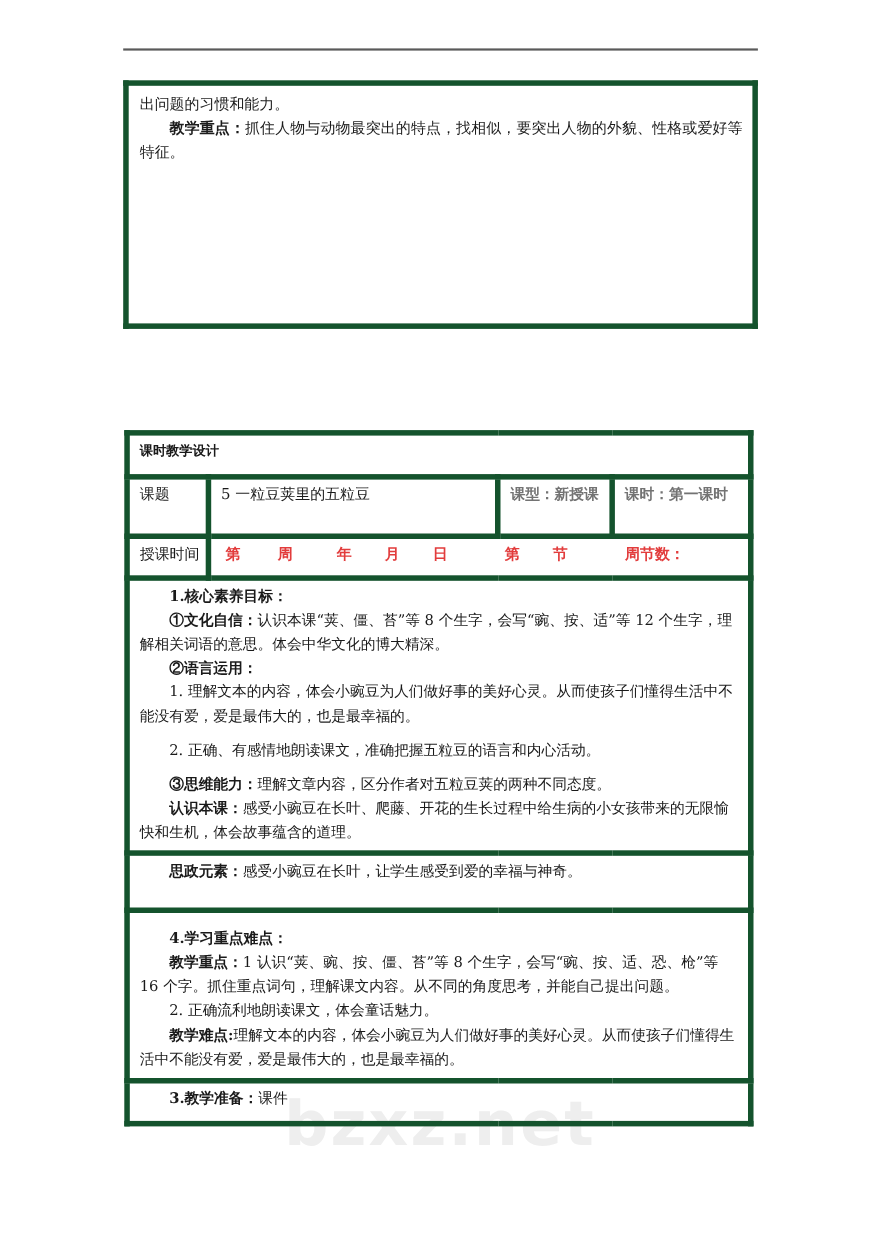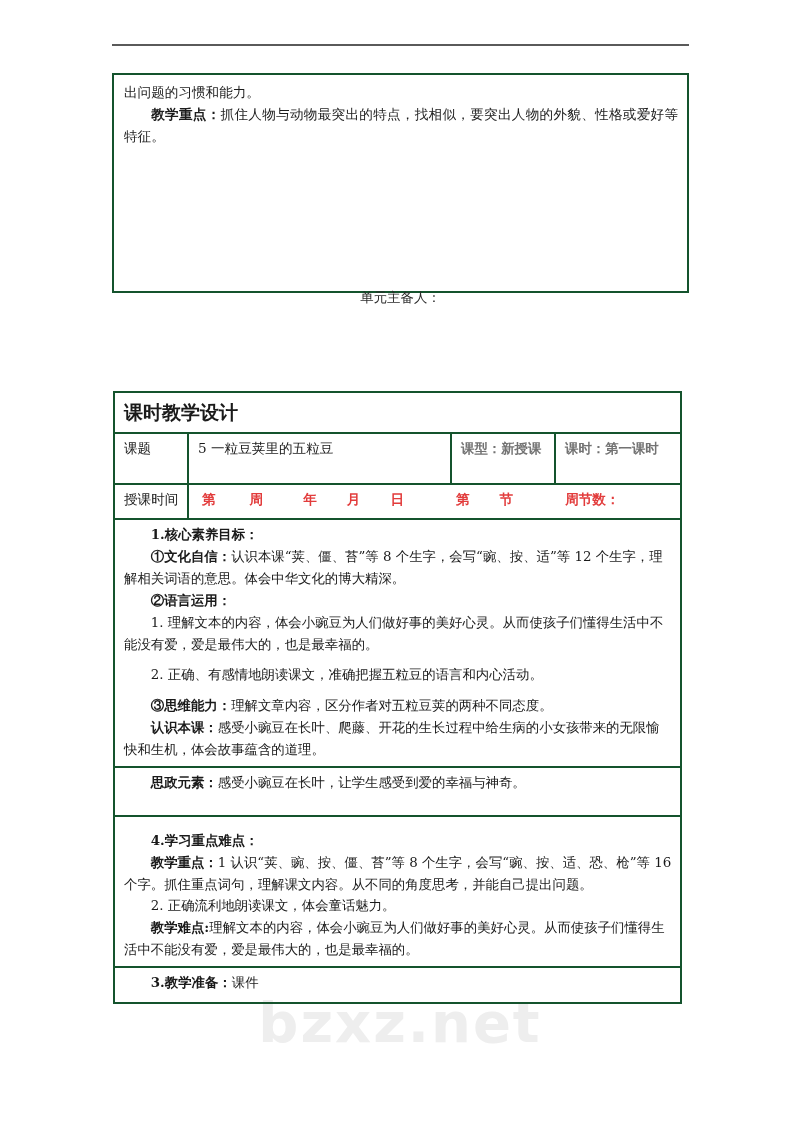--- a/index.html
+++ b/index.html
@@ -53,21 +53,21 @@
 
   
   .doc-table {
     position: absolute;
     border-collapse: collapse;
     table-layout: fixed;
     z-index: 2;
     background: transparent;
   }
   .doc-table td {
-    border: 2px solid #14532d;
+    border: 5px solid #14532d;
     vertical-align: top;
     padding: 0;
     background: transparent;
   }
 
   
   #top-table {
     left: 112px;
     top: 73px;
     width: 577px;
@@ -107,21 +107,21 @@
     width: 567px;
   }
   #lesson-table td {
     padding: 4px 8px 5px 9px;
     font-size: 13.4px;
     line-height: 1.6;
   }
 
   .cell-title {
     font-weight: bold;
-    font-size: 19px;
+    font-size: 12px;
   }
   .cell-label {
     font-size: 13.6px;
     white-space: nowrap;
   }
   .red {
     color: #737373;
     font-weight: bold;
   }
   .topic-text {
@@ -167,21 +167,20 @@
       <td>
         <div class="body-text">
           <p>出问题的习惯和能力。</p>
           <p class="indent2"><span class="bold">教学重点：</span><span>抓住人物与动物最突出的特点，找相似，要突出人物的外貌、性格或爱好等特征。</span></p>
         </div>
       </td>
     </tr>
   </tbody>
     </table>
 
-  <div class="unit-line">单元主备人：</div>
 
   <table id="lesson-table" class="doc-table">
     <colgroup>
       <col style="width:74px">
       <col style="width:263px">
       <col style="width:104px">
       <col style="width:126px">
     </colgroup>
 
     <tbody>

